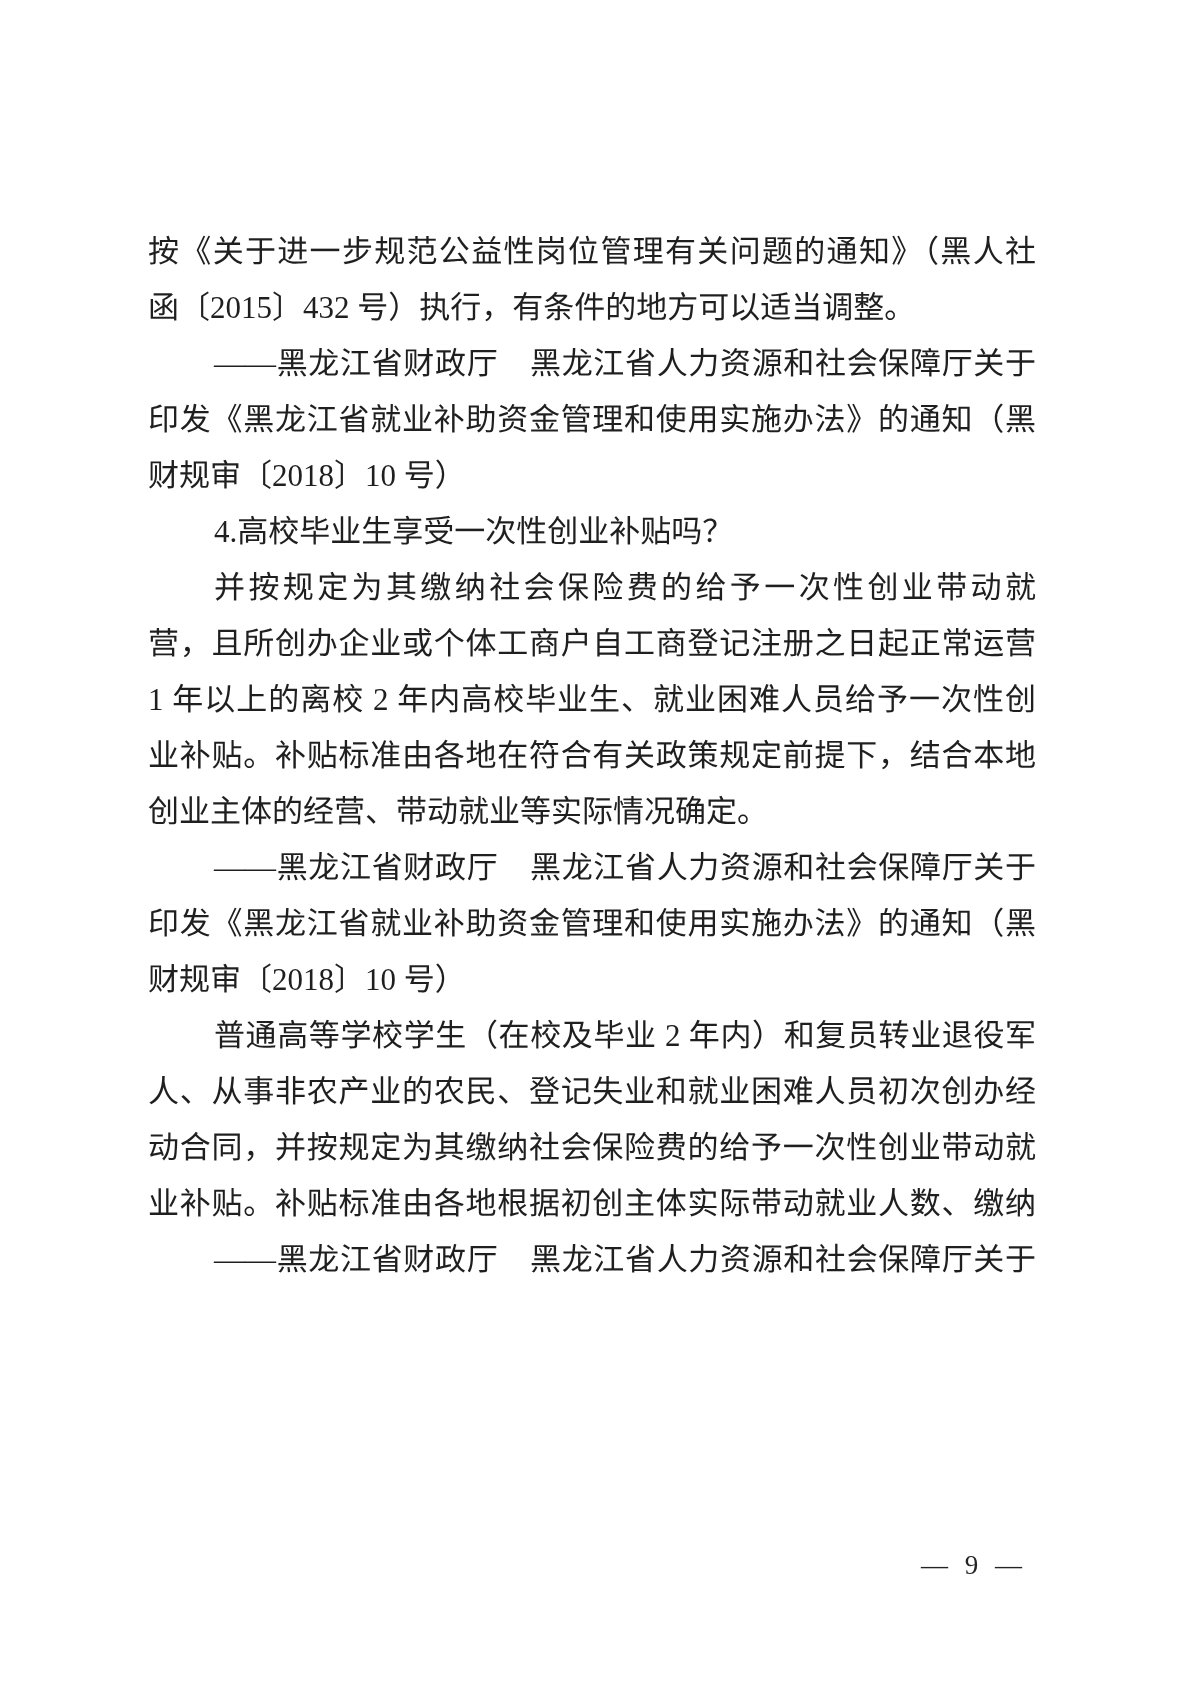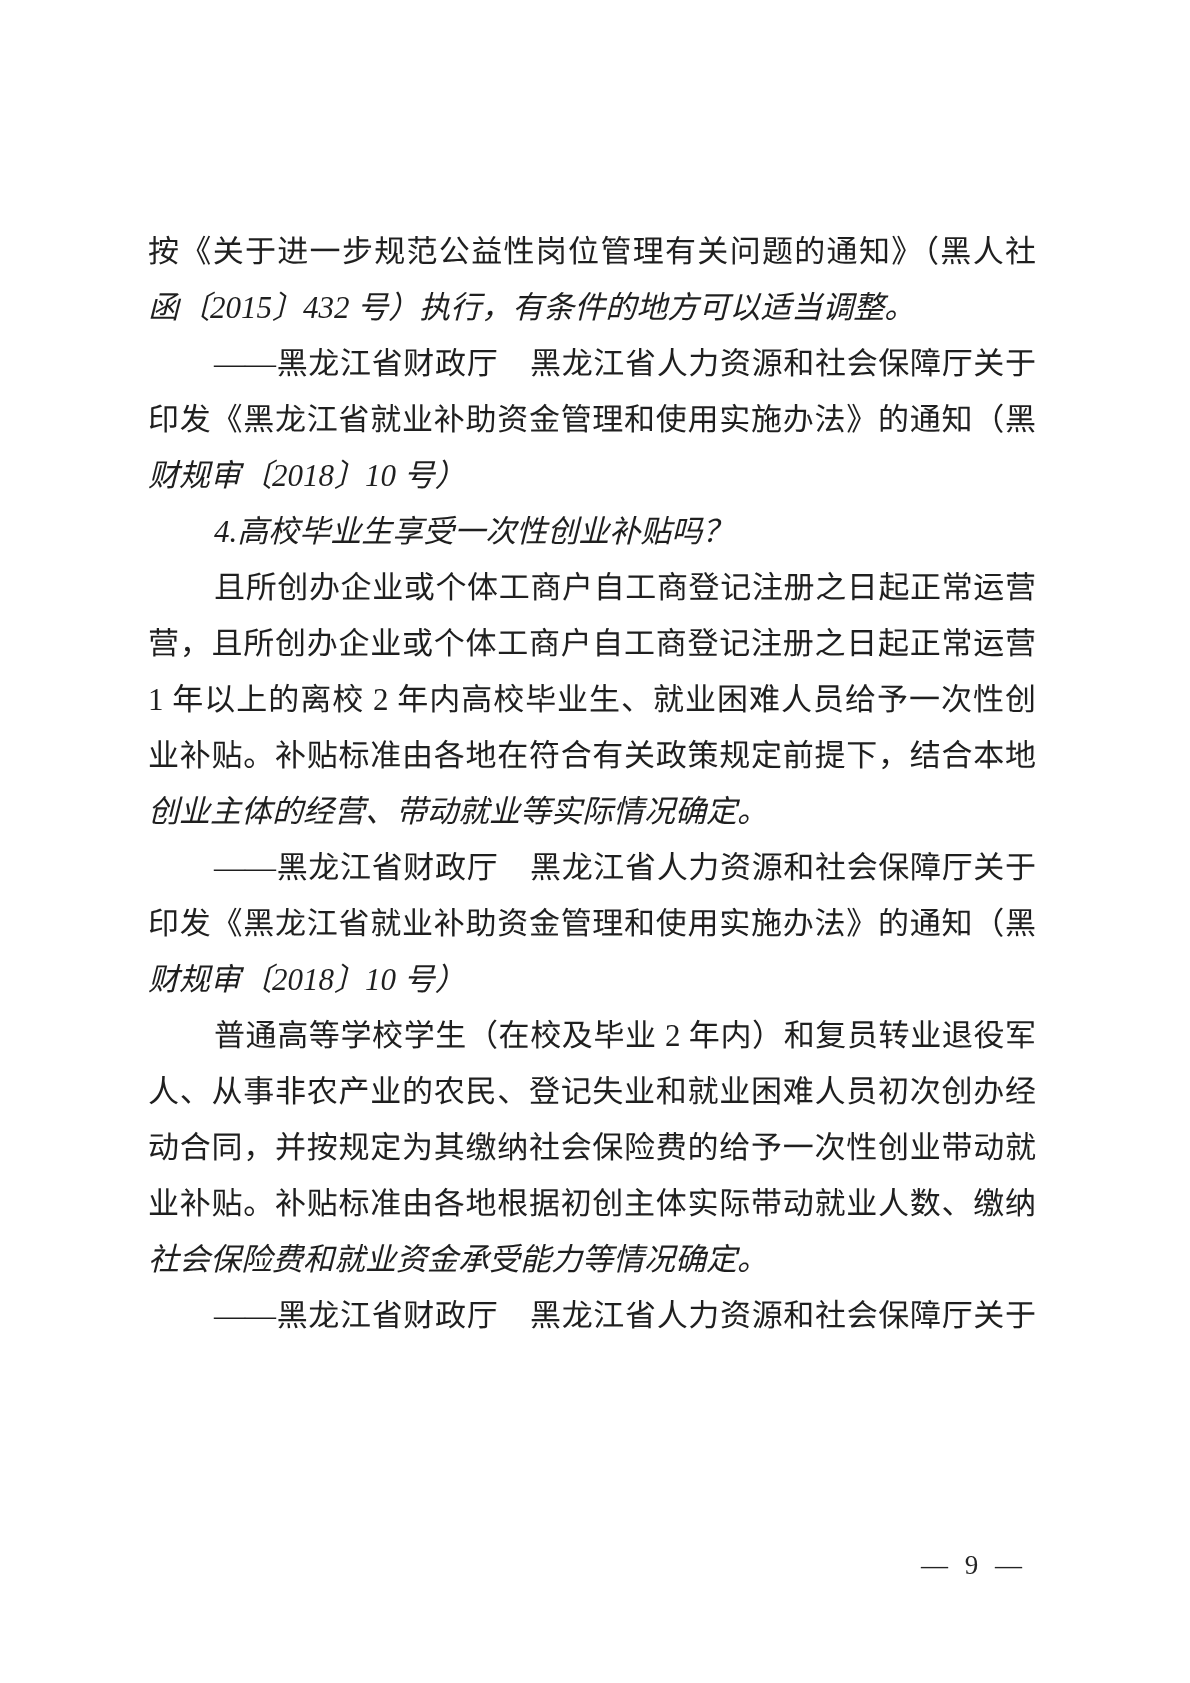--- a/index.html
+++ b/index.html
@@ -35,21 +35,20 @@
   
   .j {
     text-align: justify;
     text-align-last: justify;
     -moz-text-align-last: justify;
   }
   
   .s {
     text-align: center;
     text-align-last: left;
-    font-style: italic;
   }
   
   .i {
     text-indent: 66px;
   }
   .page-footer {
     position: absolute;
     top: 1550px;
     left: 921px;
     font-size: 27px;
@@ -64,31 +63,30 @@
 
 <div class="sheet">
 
   <div class="text-block">
     <div class="line j">按《关于进一步规范公益性岗位管理有关问题的通知》（黑人社</div>
     <div class="line s">函〔2015〕432 号）执行，有条件的地方可以适当调整。</div>
     <div class="line j i">——黑龙江省财政厅　黑龙江省人力资源和社会保障厅关于</div>
     <div class="line j">印发《黑龙江省就业补助资金管理和使用实施办法》的通知（黑</div>
     <div class="line s">财规审〔2018〕10 号）</div>
     <div class="line s i">4.高校毕业生享受一次性创业补贴吗？</div>
-    <div class="line j i">且所创办企业或个体工商户自工商登记注册之日起正常运营</div>
+    <div class="line j i">并按规定为其缴纳社会保险费的给予一次性创业带动就</div>
     <div class="line j">营，且所创办企业或个体工商户自工商登记注册之日起正常运营</div>
     <div class="line j">1 年以上的离校 2 年内高校毕业生、就业困难人员给予一次性创</div>
     <div class="line j">业补贴。补贴标准由各地在符合有关政策规定前提下，结合本地</div>
     <div class="line s">创业主体的经营、带动就业等实际情况确定。</div>
     <div class="line j i">——黑龙江省财政厅　黑龙江省人力资源和社会保障厅关于</div>
     <div class="line j">印发《黑龙江省就业补助资金管理和使用实施办法》的通知（黑</div>
     <div class="line s">财规审〔2018〕10 号）</div>
     <div class="line j i">普通高等学校学生（在校及毕业 2 年内）和复员转业退役军</div>
     <div class="line j">人、从事非农产业的农民、登记失业和就业困难人员初次创办经</div>
     <div class="line j">动合同，并按规定为其缴纳社会保险费的给予一次性创业带动就</div>
     <div class="line j">业补贴。补贴标准由各地根据初创主体实际带动就业人数、缴纳</div>
-    <div class="line s">社会保险费和就业资金承受能力等情况确定。</div>
     <div class="line j i">——黑龙江省财政厅　黑龙江省人力资源和社会保障厅关于</div>
   </div>
 
   <div class="page-footer">— 9 —</div>
 
 </div>
 
 </body></html>

